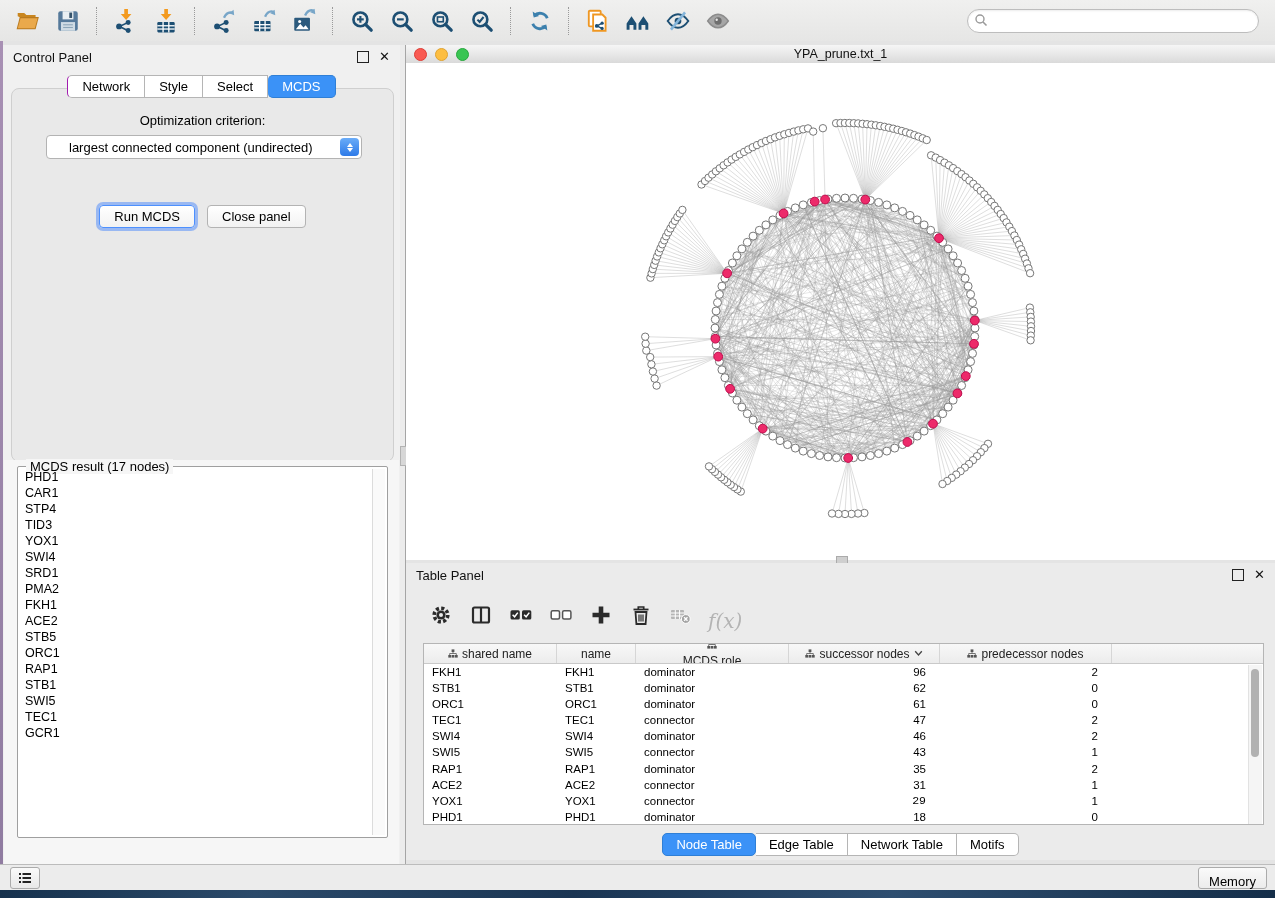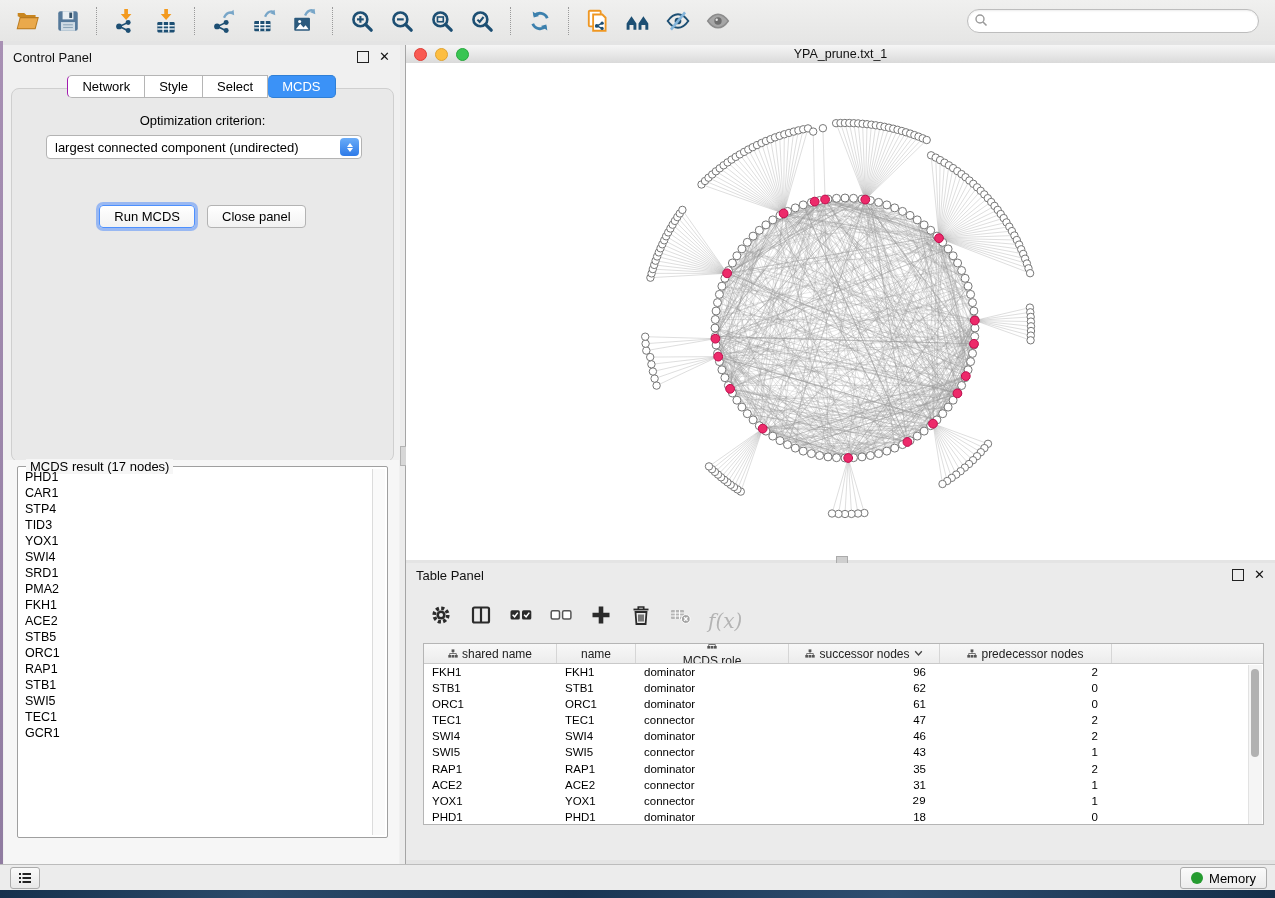--- a/index.html
+++ b/index.html
@@ -33,21 +33,21 @@
   .cp-tabs{position:absolute;left:0;top:30px;width:100%;display:flex;justify-content:center;z-index:3;}
   .cp-tab{font-size:13px;padding:3px 14px;background:#fff;border:1px solid #b5b5b5;border-left:none;color:#000;}
   .cp-tab:first-child{border-left:1px solid #a21caf;border-radius:5px 0 0 5px;}
   .cp-tab:last-child{border-radius:0 5px 5px 0;}
   .cp-tab.active{background:var(--accent);border-color:#2f7fd6;color:#fff;border-radius:5px;}
   .cp-inner{position:absolute;left:8px;top:43px;width:381px;height:372px;background:#e9e9e9;
     border:1px solid #cfcfcf;border-radius:8px;}
   .opt-label{margin-top:24px;text-align:center;font-size:13px;color:#000;}
   .select{position:absolute;left:34px;top:46px;width:314px;height:22px;background:#fff;
     border:1px solid #b3b3b3;border-radius:4px;display:flex;align-items:center;font-size:13px;}
-  .select-text{flex:1;padding-left:8px;white-space:nowrap;overflow:hidden;}
+  .select-text{flex:1;padding-left:22px;white-space:nowrap;overflow:hidden;}
   .select-stepper{width:19px;height:18px;margin-right:2px;border-radius:4px;
     background:linear-gradient(#6aacf8,#2d7ae8);display:flex;flex-direction:column;
     align-items:center;justify-content:center;gap:1px;}
   .chev{width:0;height:0;border-left:3.5px solid transparent;border-right:3.5px solid transparent;}
   .chev.up{border-bottom:4px solid #fff;}
   .chev.down{border-top:4px solid #fff;}
   .cp-buttons{position:absolute;left:0;top:80px;width:100%;display:flex;justify-content:center;gap:12px;margin-top:36px;}
   .btn{font-size:13px;padding:3px 14px;background:linear-gradient(#ffffff,#f2f2f2);
     border:1px solid #b3b3b3;border-radius:4px;color:#000;}
   .btn.focus{border-color:#4d90fe;box-shadow:0 0 0 3px rgba(88,144,250,.55);}
@@ -103,21 +103,21 @@
   .tp-tab:first-child{border-left:1px solid #b5b5b5;border-radius:5px 0 0 5px;}
   .tp-tab:last-child{border-radius:0 5px 5px 0;}
   .tp-tab.active{background:var(--accent);border-color:#2f7fd6;color:#fff;border-radius:5px;}
   
   .statusbar{position:absolute;left:0;top:864px;width:1275px;height:26px;background:#ececec;
     border-top:1px solid #bcbcbc;display:flex;align-items:center;}
   .sb-left{margin-left:10px;width:28px;height:20px;border:1px solid #ababab;border-radius:3px;
     background:linear-gradient(#fafafa,#e8e8e8);display:flex;align-items:center;justify-content:center;}
   .memory-btn{margin-left:auto;margin-right:8px;height:20px;border:1px solid #ababab;border-radius:3px;
     background:linear-gradient(#fafafa,#ececec);display:flex;align-items:center;gap:6px;
-    padding:0 10px;font-size:13px;color:#000;}
+    padding:0 10px;font-size:13px;color:#000;flex-direction:column;}
   .mem-dot{width:12px;height:12px;border-radius:50%;background:#259b30;}
 </style>
 </head>
 <body>
 
 <div class="app" style="--accent:#3b92f7">
 
   <div class="toolbar">
     <div class="tb-group">
       <div class="tb-btn">
@@ -1592,20 +1592,26 @@
             <div class="td l" style="width: 153px;">dominator</div>
             <div class="td r" style="width: 151px;">18</div>
             <div class="td r" style="width: 172px;">0</div>
           </div>
         </div>
       <div class="tscroll">
         <div class="tthumb"></div>
       </div>
     </div>
 
+    <div class="tp-tabs" id="tp-tabs">
+        <div class="tp-tab active">Node Table</div>
+        <div class="tp-tab">Edge Table</div>
+        <div class="tp-tab">Network Table</div>
+        <div class="tp-tab">Motifs</div>
+      </div>
   </div>
 
   <div class="statusbar">
     <div class="sb-left">
       <svg width="16" height="14" viewBox="0 0 16 14">
           <g fill="#222">
             <rect x="2" y="2" width="2" height="2"></rect>
             <rect x="5.5" y="2" width="8.5" height="2"></rect>
             <rect x="2" y="6" width="2" height="2"></rect>
             <rect x="5.5" y="6" width="8.5" height="2"></rect>

